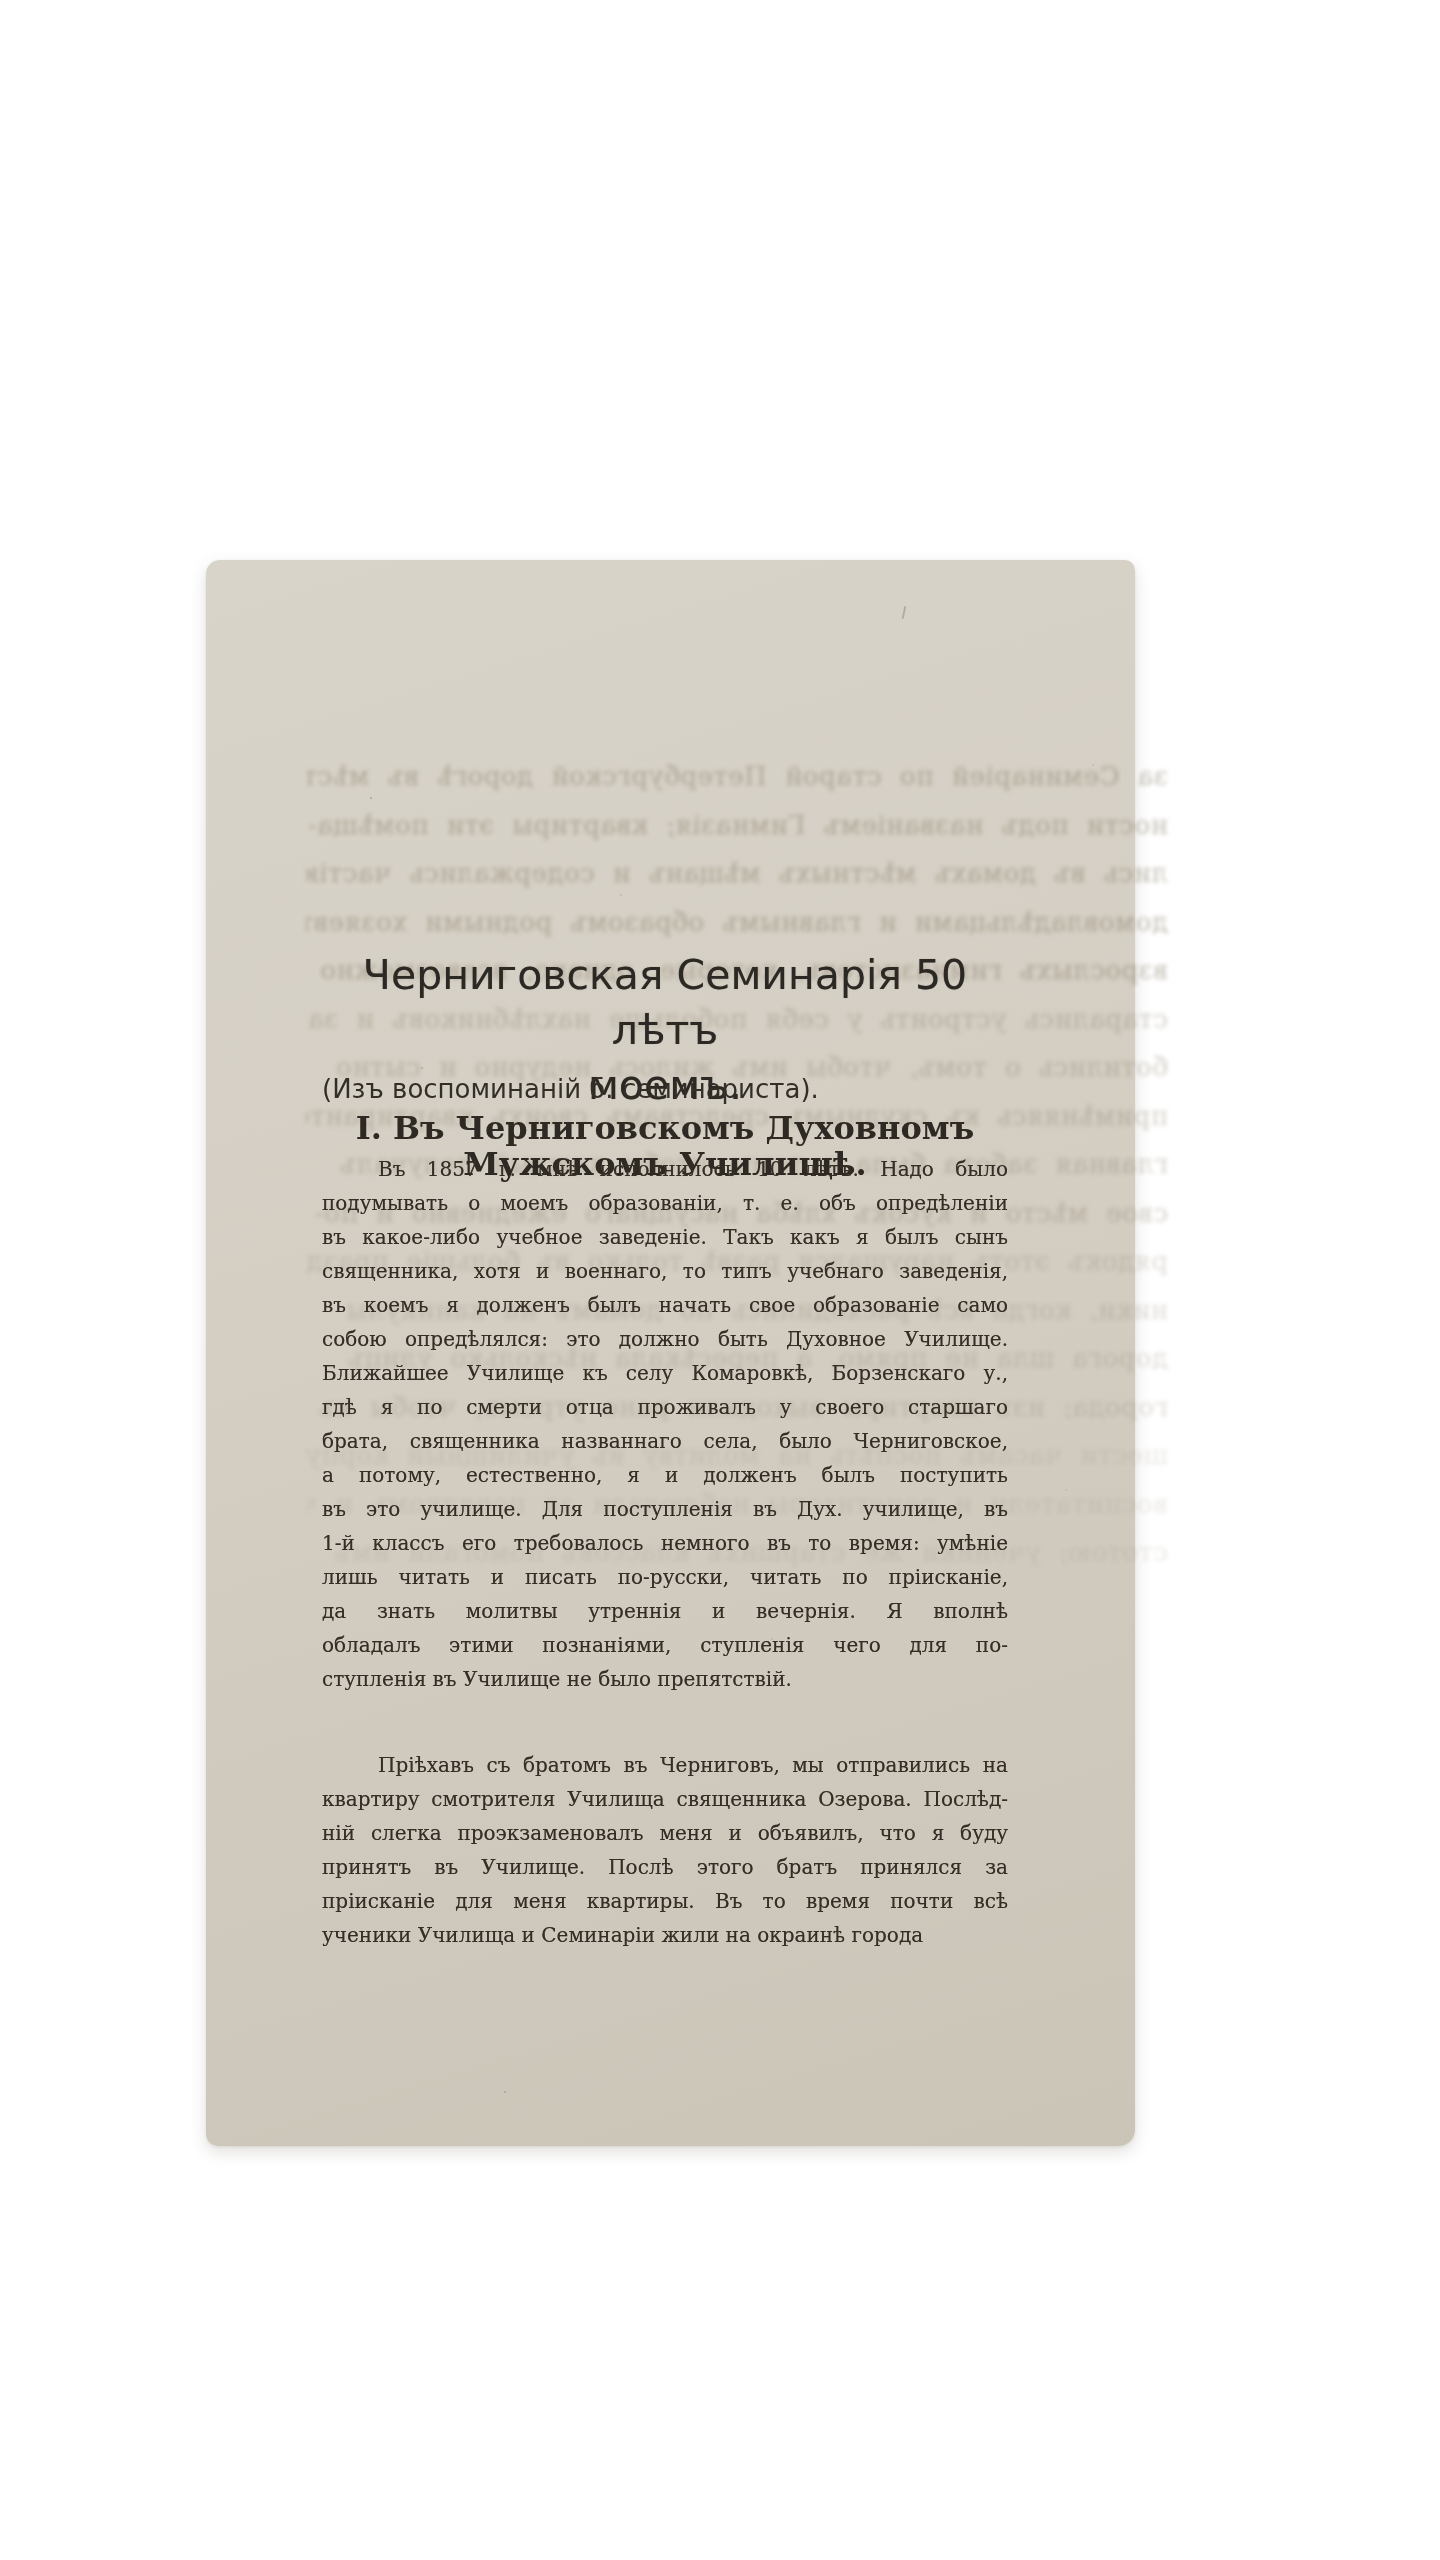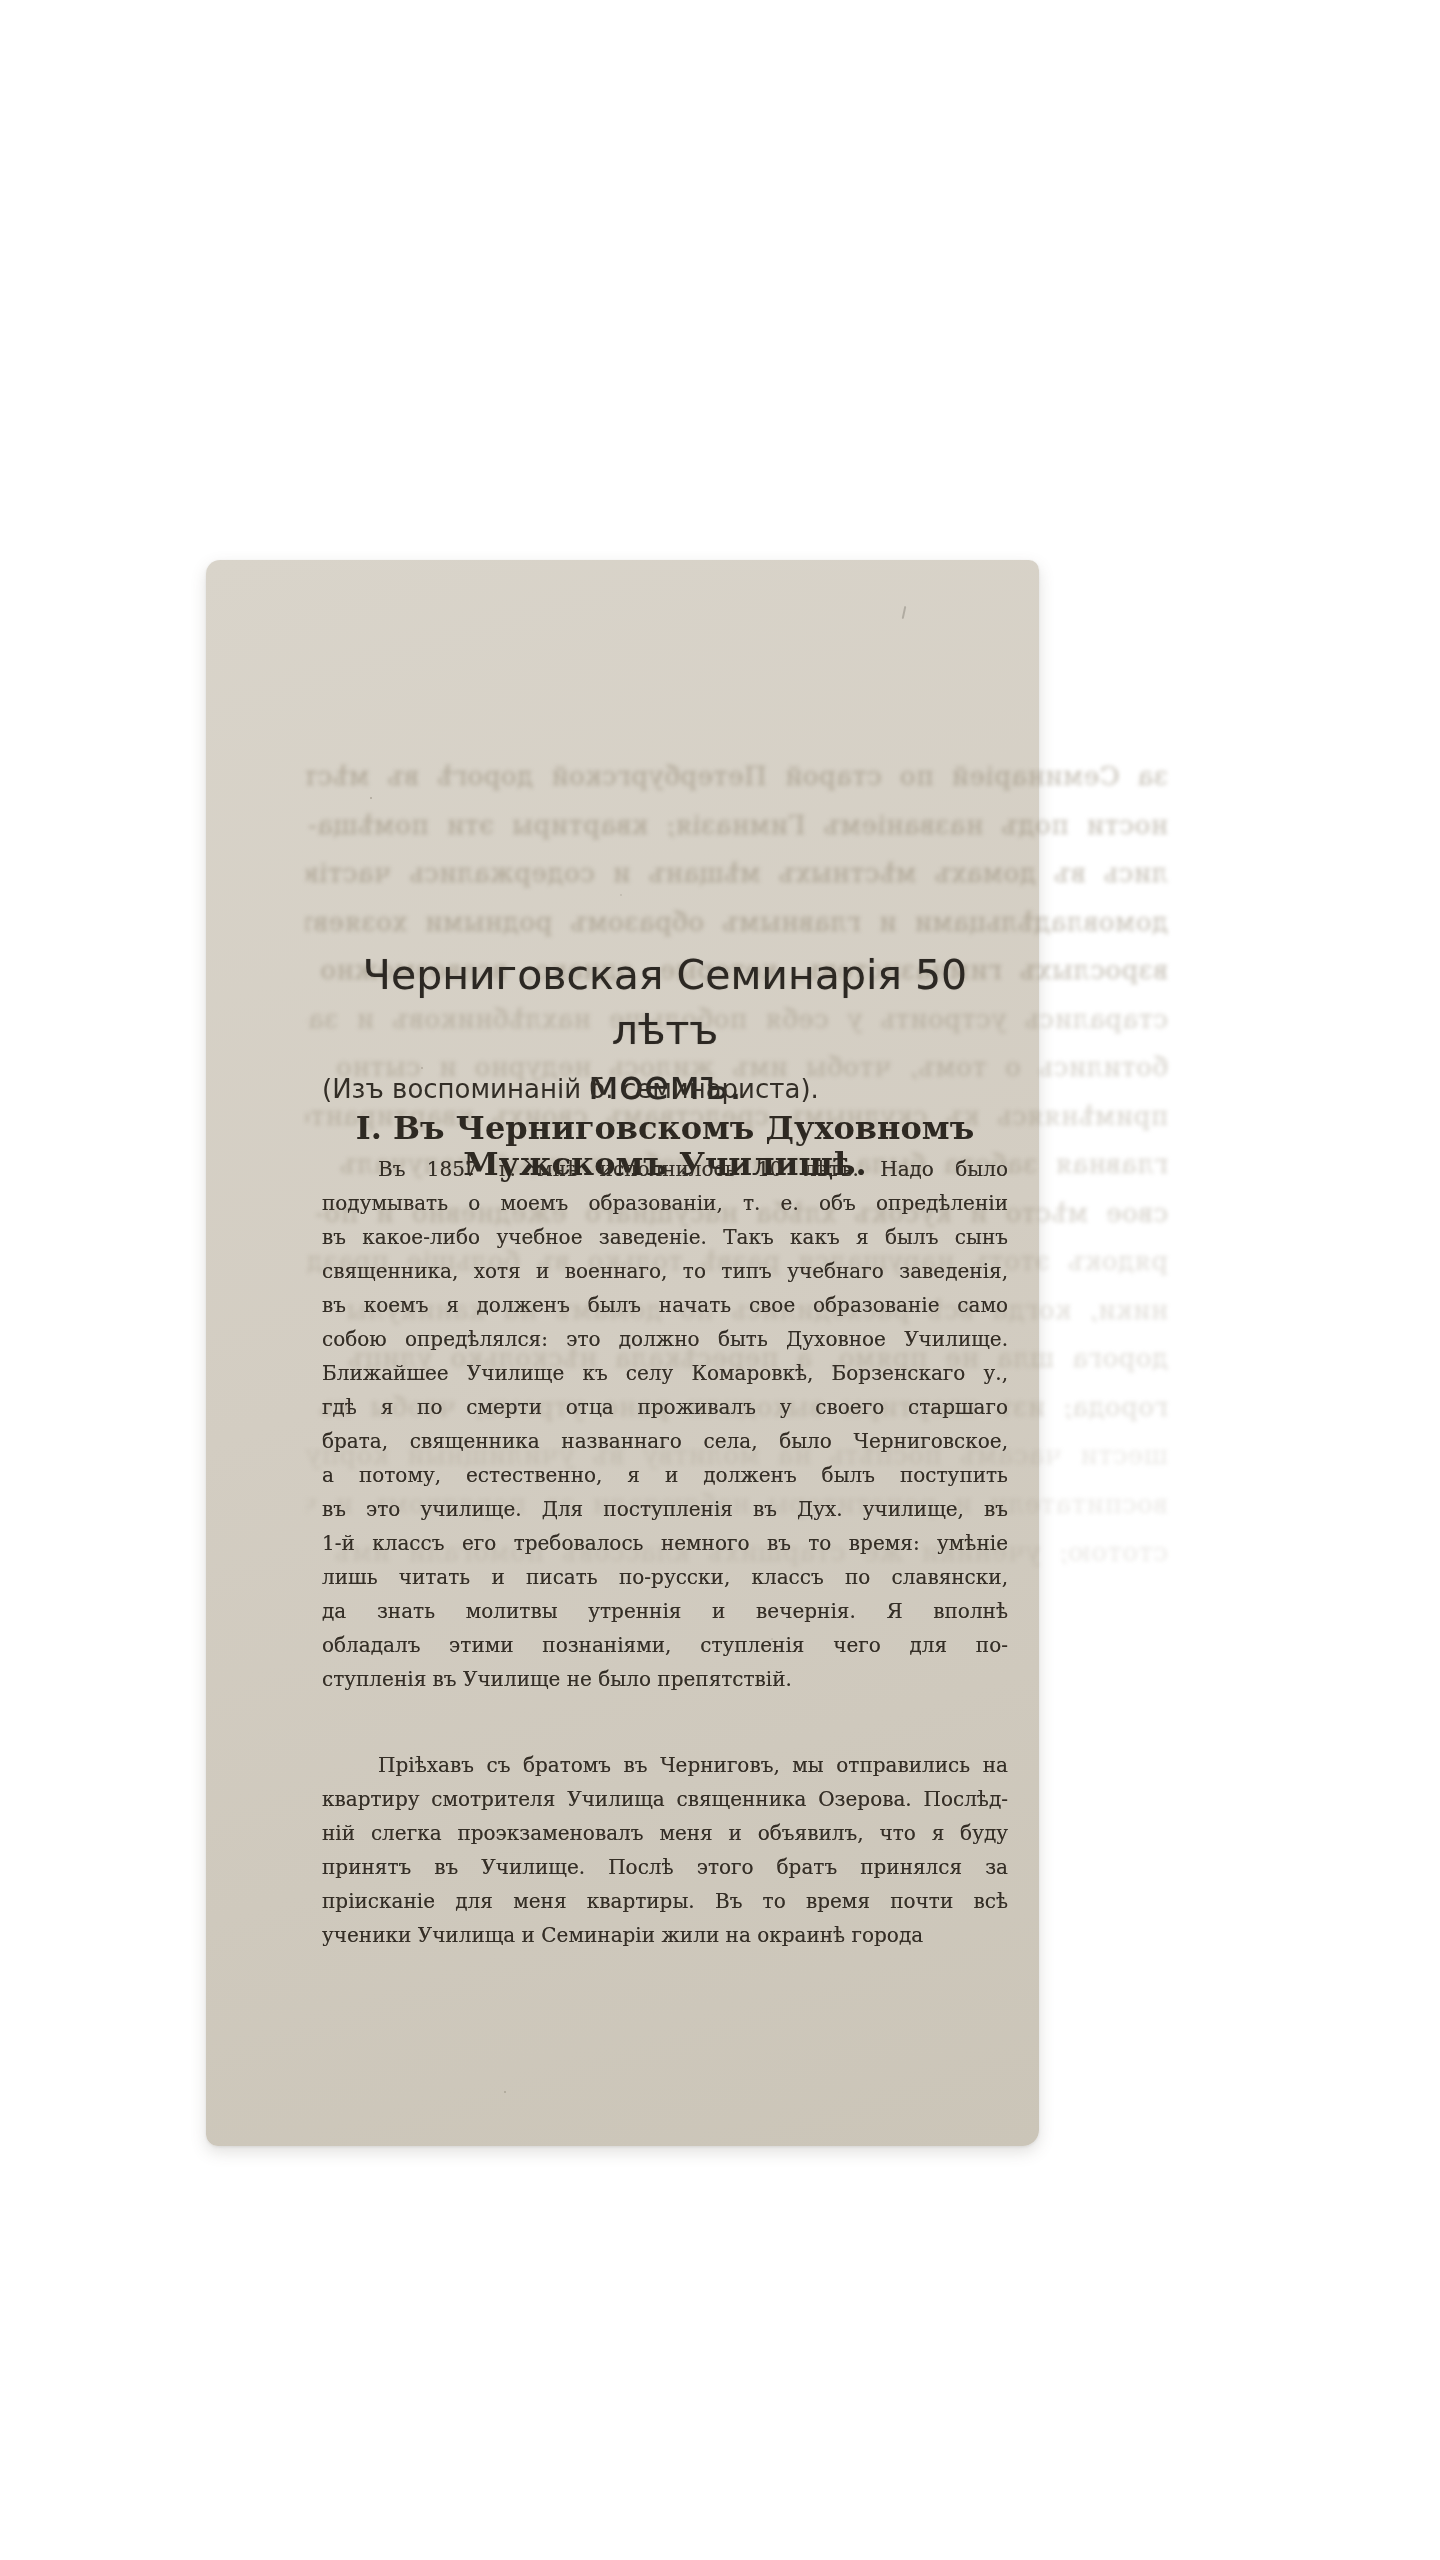--- a/index.html
+++ b/index.html
@@ -2,21 +2,21 @@
 <html><head>
 <meta charset="utf-8">
 <style>
   html,body{margin:0;padding:0;}
   body{
     width:1440px;height:2560px;position:relative;overflow:hidden;
     background:#ffffff;
     font-family:"DejaVu Serif","Liberation Serif",serif;
   }
   .page{
-    position:absolute;left:206px;top:560px;width:833px;height:1586px;
+    position:absolute;left:206px;top:560px;width:929px;height:1586px;
     background:linear-gradient(163deg,#d9d4ca 0%,#d3cdc2 48%,#cbc5b8 100%);
     border-radius:14px 10px 16px 12px;
     box-shadow:0 6px 16px rgba(90,85,70,0.18),0 1px 3px rgba(0,0,0,0.08);
   }
   
   .page::before{
     content:"";position:absolute;inset:0;border-radius:inherit;pointer-events:none;
     background-image:
       radial-gradient(circle 2px at 165px 238px, rgba(70,60,45,.45), transparent 70%),
       radial-gradient(circle 2px at 216px 508px, rgba(70,60,45,.38), transparent 70%),
@@ -120,21 +120,21 @@
     <div class="tline">въ какое-либо учебное заведеніе. Такъ какъ я былъ сынъ</div>
     <div class="tline">священника, хотя и военнаго, то типъ учебнаго заведенія,</div>
     <div class="tline">въ коемъ я долженъ былъ начать свое образованіе само</div>
     <div class="tline">собою опредѣлялся: это должно быть Духовное Училище.</div>
     <div class="tline">Ближайшее Училище къ селу Комаровкѣ, Борзенскаго у.,</div>
     <div class="tline">гдѣ я по смерти отца проживалъ у своего старшаго</div>
     <div class="tline">брата, священника названнаго села, было Черниговское,</div>
     <div class="tline">а потому, естественно, я и долженъ былъ поступить</div>
     <div class="tline">въ это училище. Для поступленія въ Дух. училище, въ</div>
     <div class="tline">1-й классъ его требовалось немного въ то время: умѣніе</div>
-    <div class="tline">лишь читать и писать по-русски, классъ по славянски,</div>
+    <div class="tline">лишь читать и писать по-русски, читать по пріисканіе,</div>
     <div class="tline">да знать молитвы утреннія и вечернія. Я вполнѣ</div>
     <div class="tline">обладалъ этими познаніями, ступленія чего для по-</div>
     <div class="tline last">ступленія въ Училище не было препятствій.</div>
   </div>
 
   <div class="para p2">
     <div class="tline indent">Пріѣхавъ съ братомъ въ Черниговъ, мы отправились на</div>
     <div class="tline">квартиру смотрителя Училища священника Озерова. Послѣд-</div>
     <div class="tline">ній слегка проэкзаменовалъ меня и объявилъ, что я буду</div>
     <div class="tline">принятъ въ Училище. Послѣ этого братъ принялся за</div>

